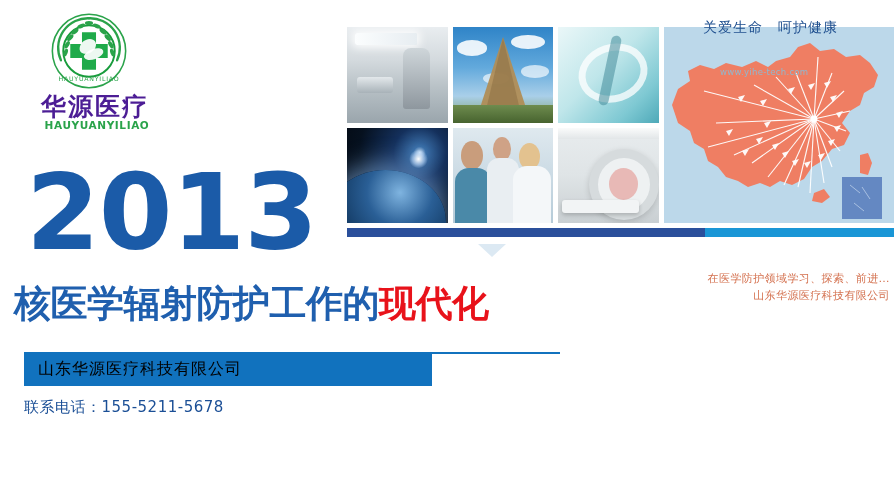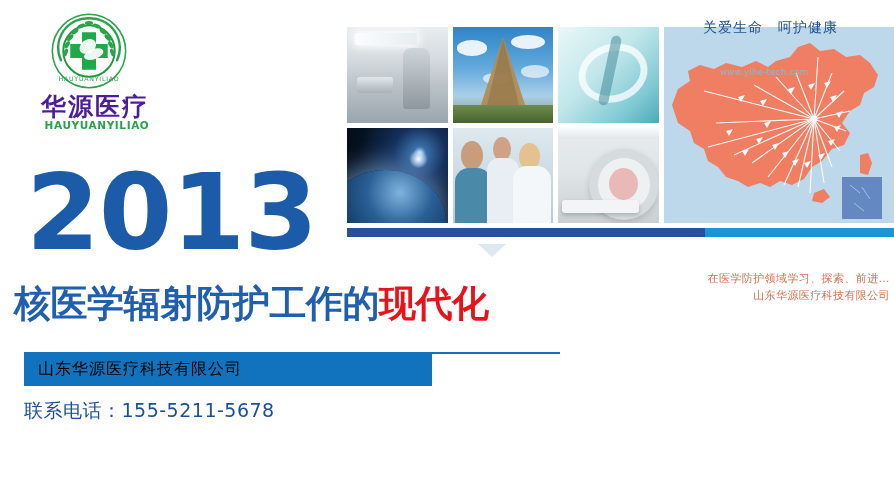--- a/index.html
+++ b/index.html
@@ -139,21 +139,21 @@
     position:absolute;left:24px;top:352px;width:408px;height:34px;background:#1172be;
   }
   .company-name{
     position:absolute;left:14px;top:6px;font-size:16px;color:#000000;
     letter-spacing:1px;white-space:nowrap;line-height:22px;
   }
   .company-rule{position:absolute;left:432px;top:352px;width:128px;height:2px;background:#1172be;}
 
   
   .phone{
-    position:absolute;left:24px;top:398px;font-size:19px;color:#1b4f96;
+    position:absolute;left:24px;top:398px;font-size:15px;color:#1b4f96;
     letter-spacing:.5px;white-space:nowrap;
   }
 
   
   .slogan{
     position:absolute;left:640px;top:270px;width:250px;
     text-align:right;font-size:11px;line-height:17px;color:#d4714f;
     letter-spacing:.4px;
   }
   .slogan div{white-space:nowrap;}

